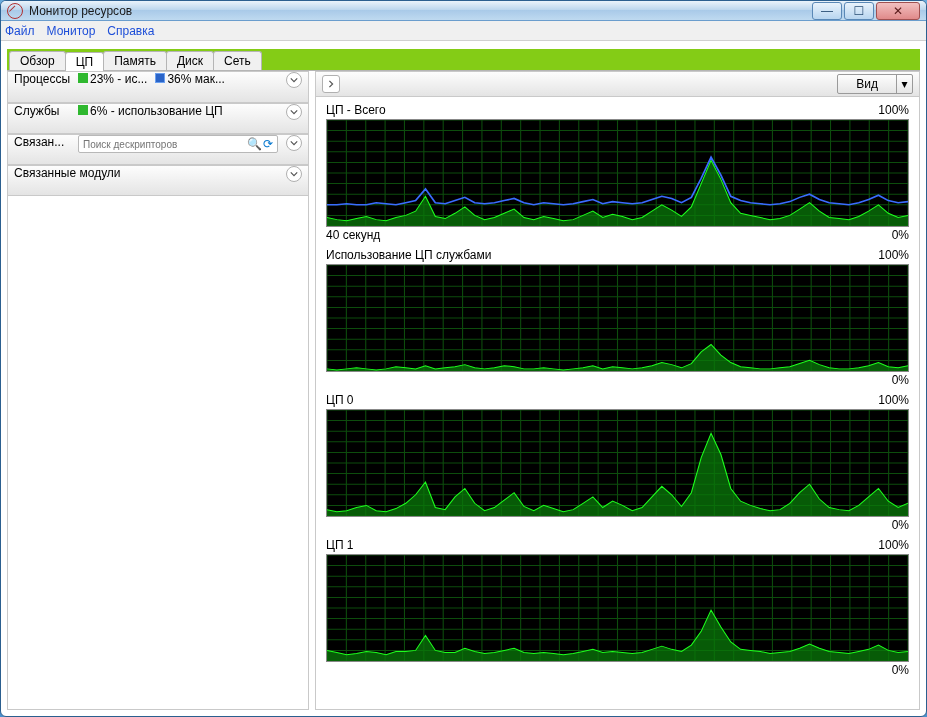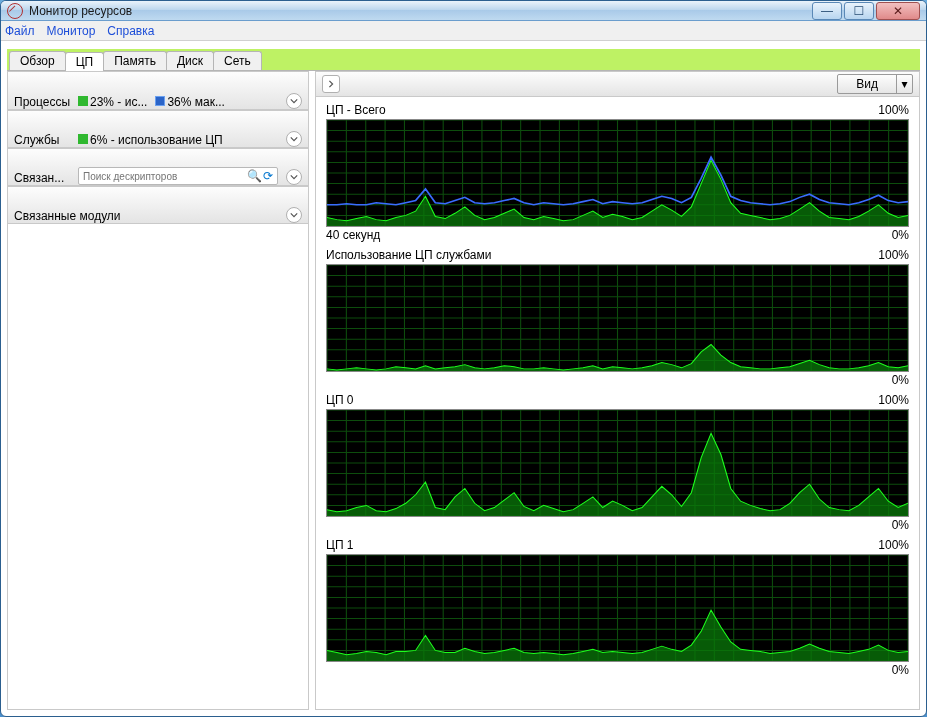--- a/index.html
+++ b/index.html
@@ -7,26 +7,26 @@
   .window { position:absolute; inset:0; border:1px solid #2b5f8f; border-radius:6px; overflow:hidden; background:#fff; }
   .titlebar { height:20px; background:linear-gradient(#eaf3fb 0%, #bdd7ee 45%, #a8c9e8 46%, #bfdaf0 100%); display:flex; align-items:center; padding:0 6px; border-bottom:1px solid #6a9dcd; }
   .titlebar .app-icon { width:16px; height:16px; border:1.5px solid #b03030; border-radius:50%; margin-right:6px; position:relative; }
   .titlebar .app-icon::after{content:"";position:absolute;left:3px;top:3px;width:8px;height:8px;border-top:1.5px solid #b03030;transform:rotate(-45deg);}
   .titlebar .title { color:#1a1a1a; }
   .winbtns { margin-left:auto; display:flex; }
   .winbtn { width:30px; height:18px; margin-left:2px; border:1px solid #5a88b6; border-radius:3px; background:linear-gradient(#e9f3fc,#b8d5ef); color:#2a4e74; display:flex; align-items:center; justify-content:center; cursor:default; }
   .winbtn.close { width:44px; background:linear-gradient(#f2c0c0,#e08a8a); border-color:#a05050; color:#5a1a1a;}
   .menubar { height:20px; background:#f0f0f0; border-bottom:1px solid #d0d0d0; display:flex; align-items:center; padding:0 4px; gap:12px; color:#1d4ed8; }
   .menubar span { cursor:default; }
-  .tabstrip { height:22px; display:flex; align-items:flex-end; border-bottom:1px solid #b5b5b5; padding:0 2px; background:#bef264;}
+  .tabstrip { height:22px; display:flex; align-items:flex-end; border-bottom:1px solid #b5b5b5; padding:0 2px; background:#84cc16;}
   .tab { padding:2px 10px; border:1px solid #b5b5b5; border-bottom:none; background:#f0f0f0; margin-right:-1px; border-radius:3px 3px 0 0; cursor:default;}
   .tab.active { background:#fff; position:relative; top:1px; }
   .content { position:absolute; top:70px; bottom:6px; left:6px; right:6px; display:flex; }
   .left { width:302px; border:1px solid #c9c9c9; margin-right:6px; background:#fff; }
-  .panel-head { height:38px; background:linear-gradient(#fdfdfd,#e4e4e4); border-bottom:1px solid #c9c9c9; display:flex; align-items:flex-end; padding:0 6px; gap:8px;}
+  .panel-head { height:31px; background:linear-gradient(#fdfdfd,#e4e4e4); border-bottom:1px solid #c9c9c9; display:flex; align-items:flex-start; padding:0 6px; gap:8px;}
   .panel-head + .panel-head { border-top:1px solid #c9c9c9;}
   .panel-head .lbl { min-width:56px; }
   .swatch { width:10px; height:10px; display:inline-block; margin-right:2px;}
   .sw-green{ background:#2fb82f;} .sw-blue{ background:#2a64c8; border:1px solid #6aa0f0;}
   .chev { margin-left:auto; width:16px; height:16px; border:1px solid #b0b0b0; border-radius:50%; background:#fff; display:flex; align-items:center; justify-content:center; cursor:default;}
   .chev svg{width:8px;height:8px;}
   .searchbox{ flex:1; display:flex; align-items:center; border:1px solid #b8b8b8; background:#fff; height:18px; border-radius:2px; padding:0 2px;}
   .searchbox input{ border:0; outline:0; flex:1; color:#888; font-size:10px; padding:0 2px;}
   .searchbox .icn{ width:14px; color:#5a7aa8; text-align:center; cursor:default;}
   .right { flex:1; border:1px solid #c9c9c9; background:#fff; display:flex; flex-direction:column; }

